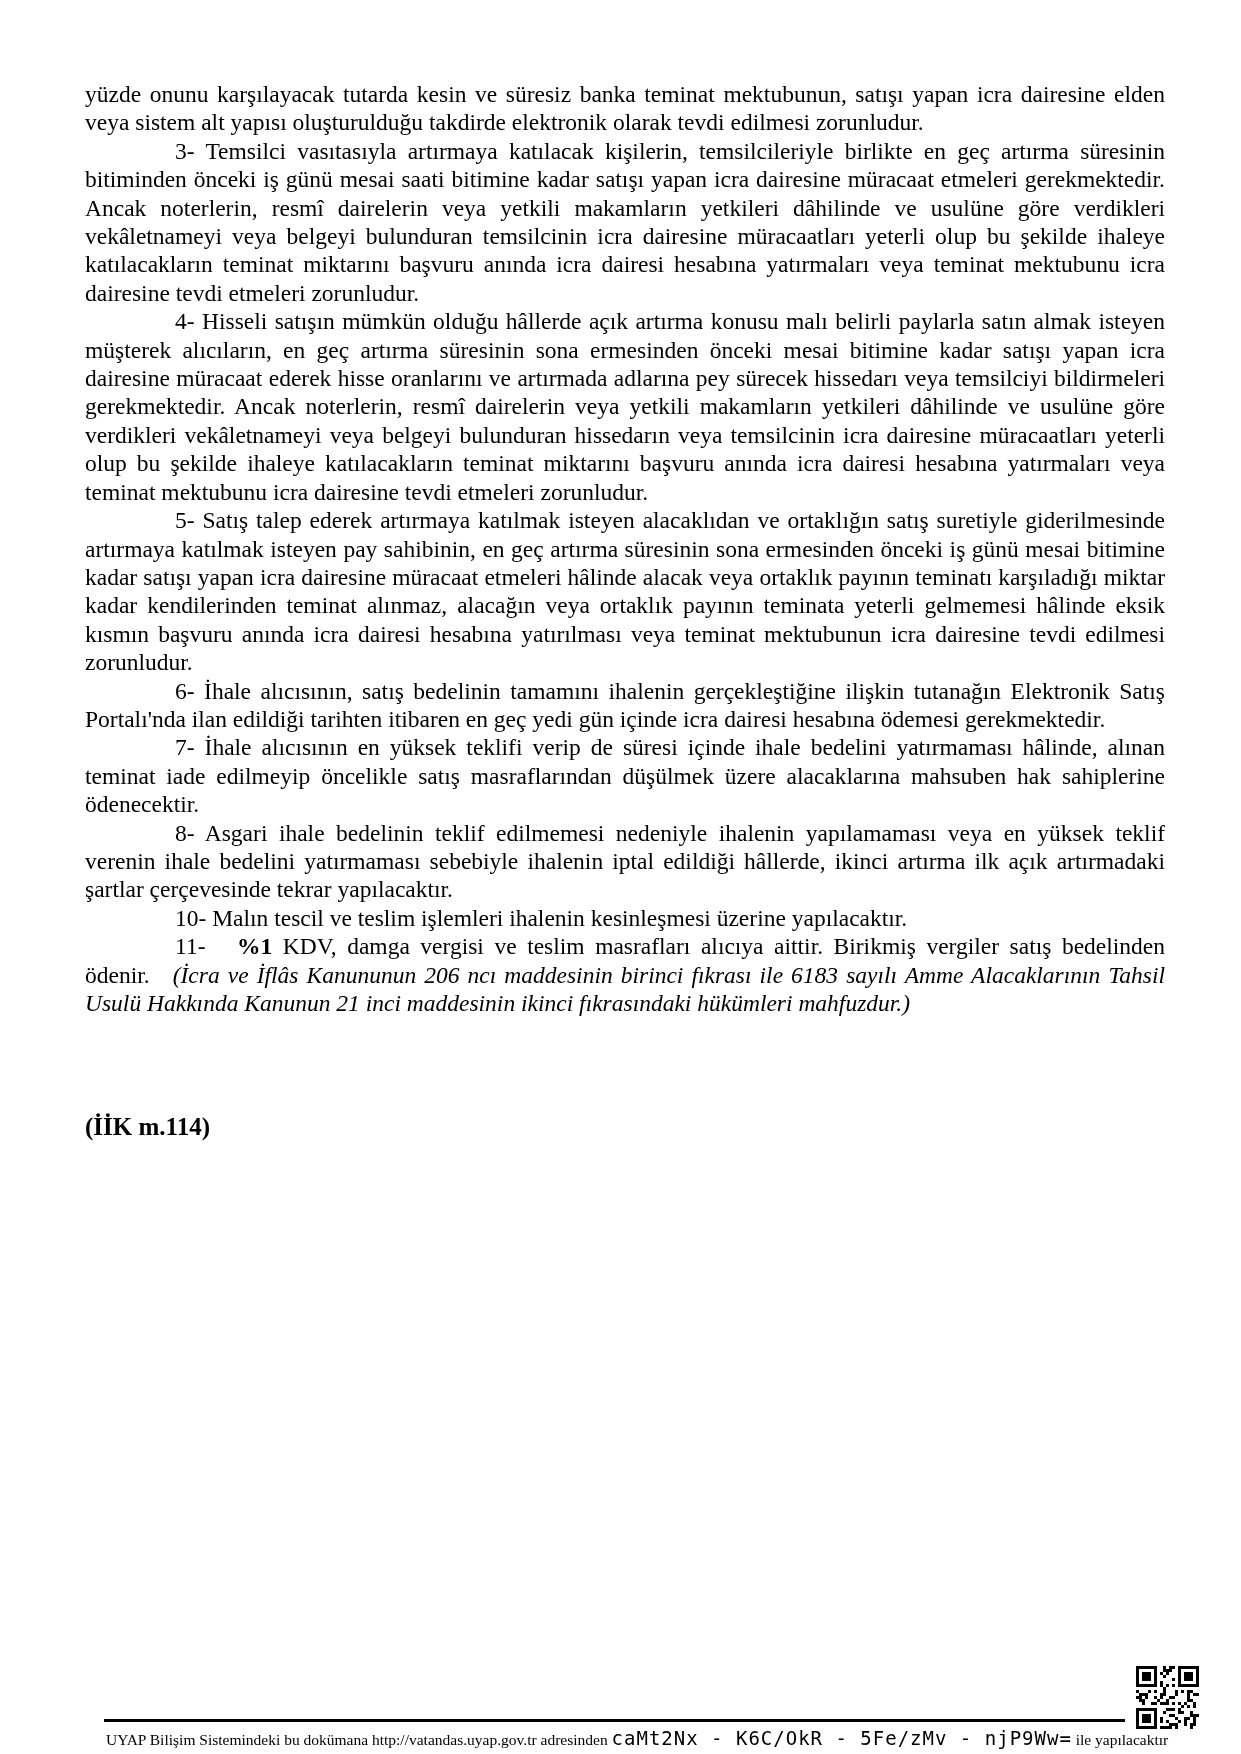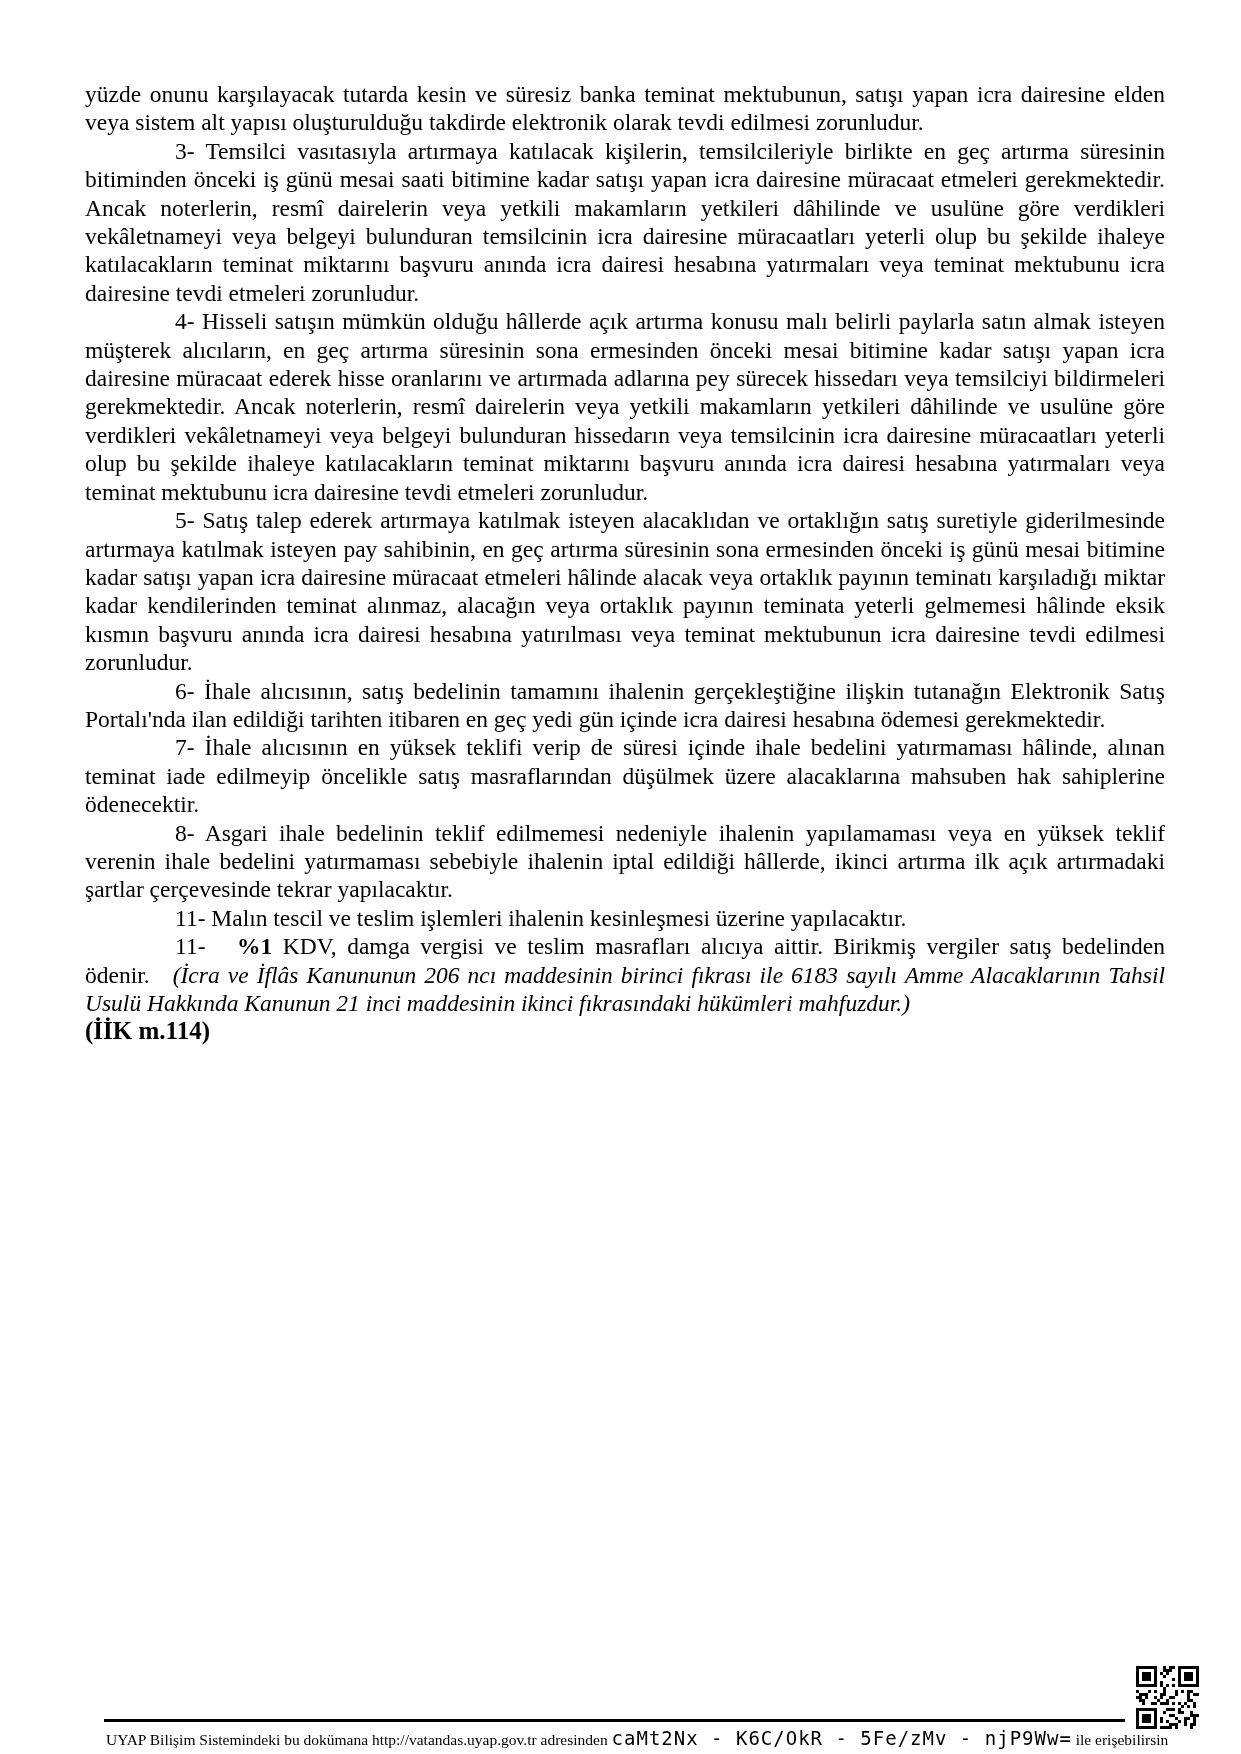--- a/index.html
+++ b/index.html
@@ -25,20 +25,21 @@
   p.doc-par.no-indent{text-indent:0;}
   .seg-bold{font-weight:bold;}
   .seg-italic{font-style:italic;margin-left:15px;}
   .signature{
     width:380px;
     margin-left:715px;
     text-align:center;
   }
   .signature div{white-space:nowrap;}
   .law-ref{
+    margin-top:96px;
     font-weight:bold;
     font-size:25px;
     text-align:left;
   }
   .footer-rule{
     position:absolute;
     left:104px;
     top:1719px;
     width:1021px;
     height:3px;
@@ -73,32 +74,32 @@
 
   <div class="content">
     <div>
         <p class="doc-par no-indent"><span>yüzde onunu karşılayacak tutarda kesin ve süresiz banka teminat mektubunun, satışı yapan icra dairesine elden veya sistem alt yapısı oluşturulduğu takdirde elektronik olarak tevdi edilmesi zorunludur.</span></p>
         <p class="doc-par"><span>3- Temsilci vasıtasıyla artırmaya katılacak kişilerin, temsilcileriyle birlikte en geç artırma süresinin bitiminden önceki iş günü mesai saati bitimine kadar satışı yapan icra dairesine müracaat etmeleri gerekmektedir. Ancak noterlerin, resmî dairelerin veya yetkili makamların yetkileri dâhilinde ve usulüne göre verdikleri vekâletnameyi veya belgeyi bulunduran temsilcinin icra dairesine müracaatları yeterli olup bu şekilde ihaleye katılacakların teminat miktarını başvuru anında icra dairesi hesabına yatırmaları veya teminat mektubunu icra dairesine tevdi etmeleri zorunludur.</span></p>
         <p class="doc-par"><span>4- Hisseli satışın mümkün olduğu hâllerde açık artırma konusu malı belirli paylarla satın almak isteyen müşterek alıcıların, en geç artırma süresinin sona ermesinden önceki mesai bitimine kadar satışı yapan icra dairesine müracaat ederek hisse oranlarını ve artırmada adlarına pey sürecek hissedarı veya temsilciyi bildirmeleri gerekmektedir. Ancak noterlerin, resmî dairelerin veya yetkili makamların yetkileri dâhilinde ve usulüne göre verdikleri vekâletnameyi veya belgeyi bulunduran hissedarın veya temsilcinin icra dairesine müracaatları yeterli olup bu şekilde ihaleye katılacakların teminat miktarını başvuru anında icra dairesi hesabına yatırmaları veya teminat mektubunu icra dairesine tevdi etmeleri zorunludur.</span></p>
         <p class="doc-par"><span>5- Satış talep ederek artırmaya katılmak isteyen alacaklıdan ve ortaklığın satış suretiyle giderilmesinde artırmaya katılmak isteyen pay sahibinin, en geç artırma süresinin sona ermesinden önceki iş günü mesai bitimine kadar satışı yapan icra dairesine müracaat etmeleri hâlinde alacak veya ortaklık payının teminatı karşıladığı miktar kadar kendilerinden teminat alınmaz, alacağın veya ortaklık payının teminata yeterli gelmemesi hâlinde eksik kısmın başvuru anında icra dairesi hesabına yatırılması veya teminat mektubunun icra dairesine tevdi edilmesi zorunludur.</span></p>
         <p class="doc-par"><span>6- İhale alıcısının, satış bedelinin tamamını ihalenin gerçekleştiğine ilişkin tutanağın Elektronik Satış Portalı'nda ilan edildiği tarihten itibaren en geç yedi gün içinde icra dairesi hesabına ödemesi gerekmektedir.</span></p>
         <p class="doc-par"><span>7- İhale alıcısının en yüksek teklifi verip de süresi içinde ihale bedelini yatırmaması hâlinde, alınan teminat iade edilmeyip öncelikle satış masraflarından düşülmek üzere alacaklarına mahsuben hak sahiplerine ödenecektir.</span></p>
         <p class="doc-par"><span>8- Asgari ihale bedelinin teklif edilmemesi nedeniyle ihalenin yapılamaması veya en yüksek teklif verenin ihale bedelini yatırmaması sebebiyle ihalenin iptal edildiği hâllerde, ikinci artırma ilk açık artırmadaki şartlar çerçevesinde tekrar yapılacaktır.</span></p>
-        <p class="doc-par"><span>11- Malın tescil ve teslim işlemleri ihalenin kesinleşmesi üzerine yapılacaktır.</span></p>
+        <p class="doc-par"><span>10- Malın tescil ve teslim işlemleri ihalenin kesinleşmesi üzerine yapılacaktır.</span></p>
         <p class="doc-par"><span>11-&nbsp;&nbsp; </span><span class="seg-bold">%1</span><span> KDV, damga vergisi ve teslim masrafları alıcıya aittir. Birikmiş vergiler satış bedelinden ödenir. </span><span class="seg-italic">(İcra ve İflâs Kanununun 206 ncı maddesinin birinci fıkrası ile 6183 sayılı Amme Alacaklarının Tahsil Usulü Hakkında Kanunun 21 inci maddesinin ikinci fıkrasındaki hükümleri mahfuzdur.)</span></p>
       </div>
 
 
     <div class="law-ref">(İİK m.114)</div>
   </div>
 
   <div class="footer-rule"></div>
 
   <div class="footer-text">
-    <span>UYAP Bilişim Sistemindeki bu dokümana </span><span>http://vatandas.uyap.gov.tr</span><span> adresinden </span><span class="footer-code">caMt2Nx - K6C/OkR - 5Fe/zMv - njP9Ww=</span><span> ile erişebilirsin</span>
+    <span>UYAP Bilişim Sistemindeki bu dokümana </span><span>http://vatandas.uyap.gov.tr</span><span> adresinden </span><span class="footer-code">caMt2Nx - K6C/OkR - 5Fe/zMv - njP9Ww=</span><span> ile yapılacaktır</span>
   </div>
 
   <div class="qr"><svg xmlns="http://www.w3.org/2000/svg" width="63" height="63" viewBox="0 0 63 63" fill="#000">
         <rect x="0" y="0" width="3" height="3"></rect>
         <rect x="3" y="0" width="3" height="3"></rect>
         <rect x="6" y="0" width="3" height="3"></rect>
         <rect x="9" y="0" width="3" height="3"></rect>
         <rect x="12" y="0" width="3" height="3"></rect>
         <rect x="15" y="0" width="3" height="3"></rect>
         <rect x="18" y="0" width="3" height="3"></rect>

